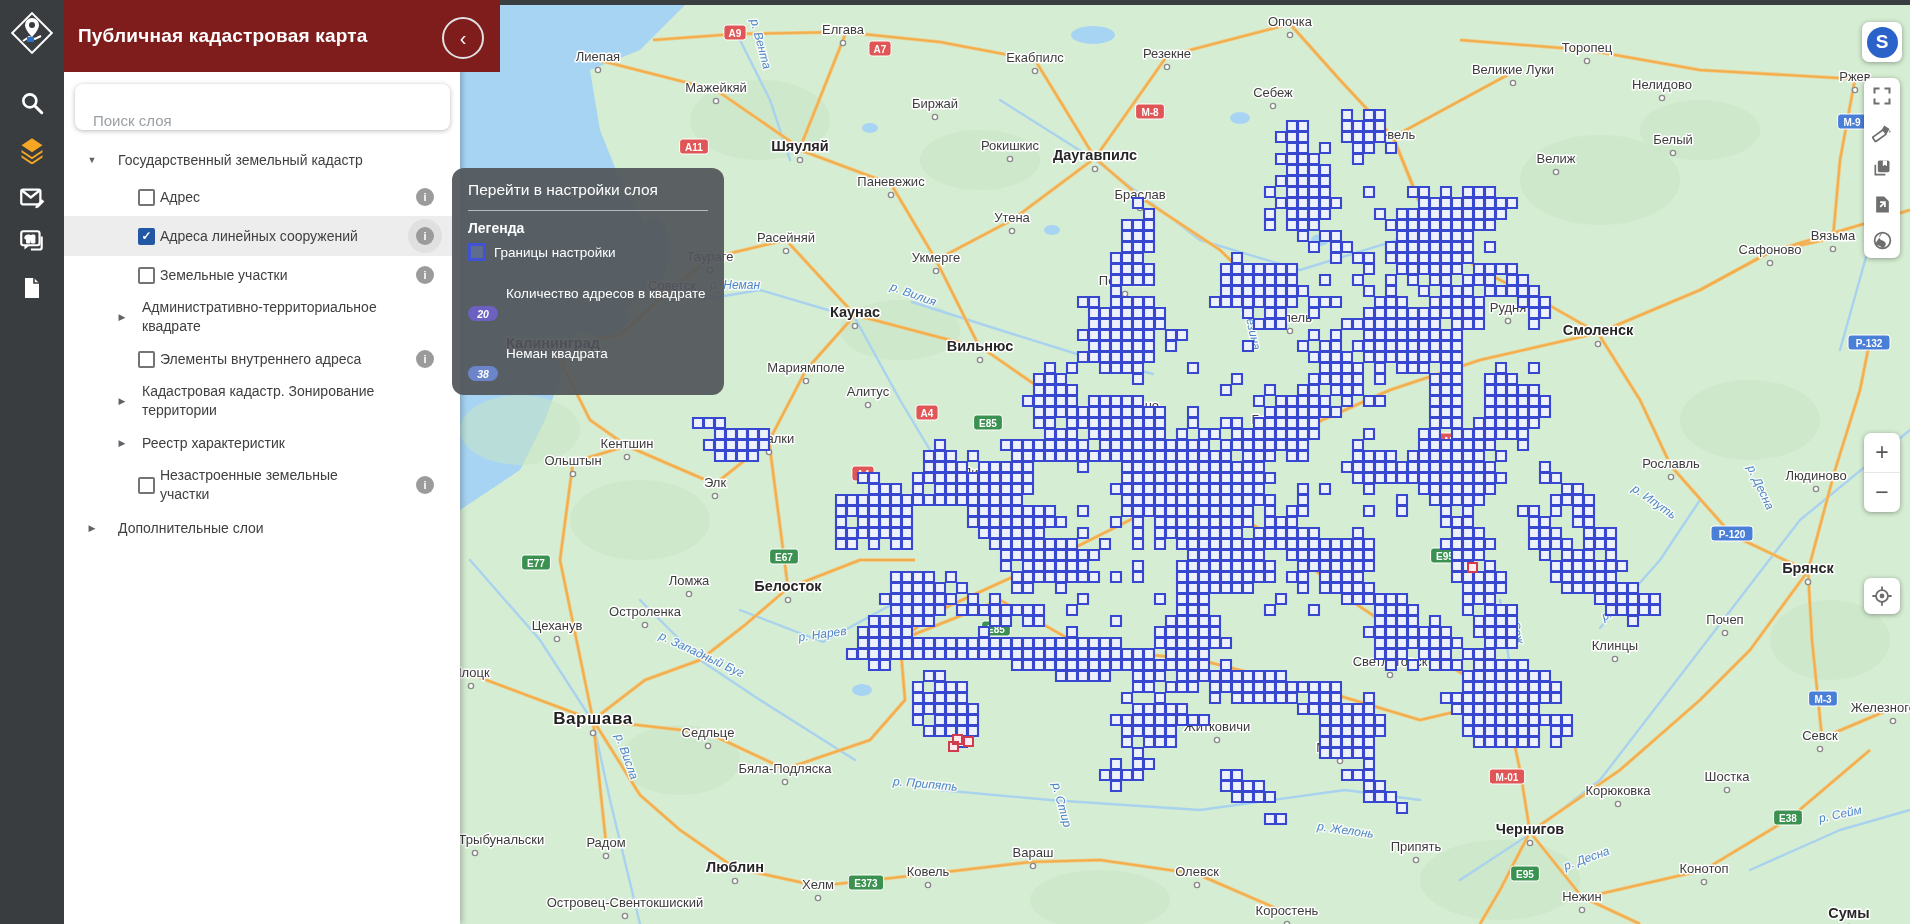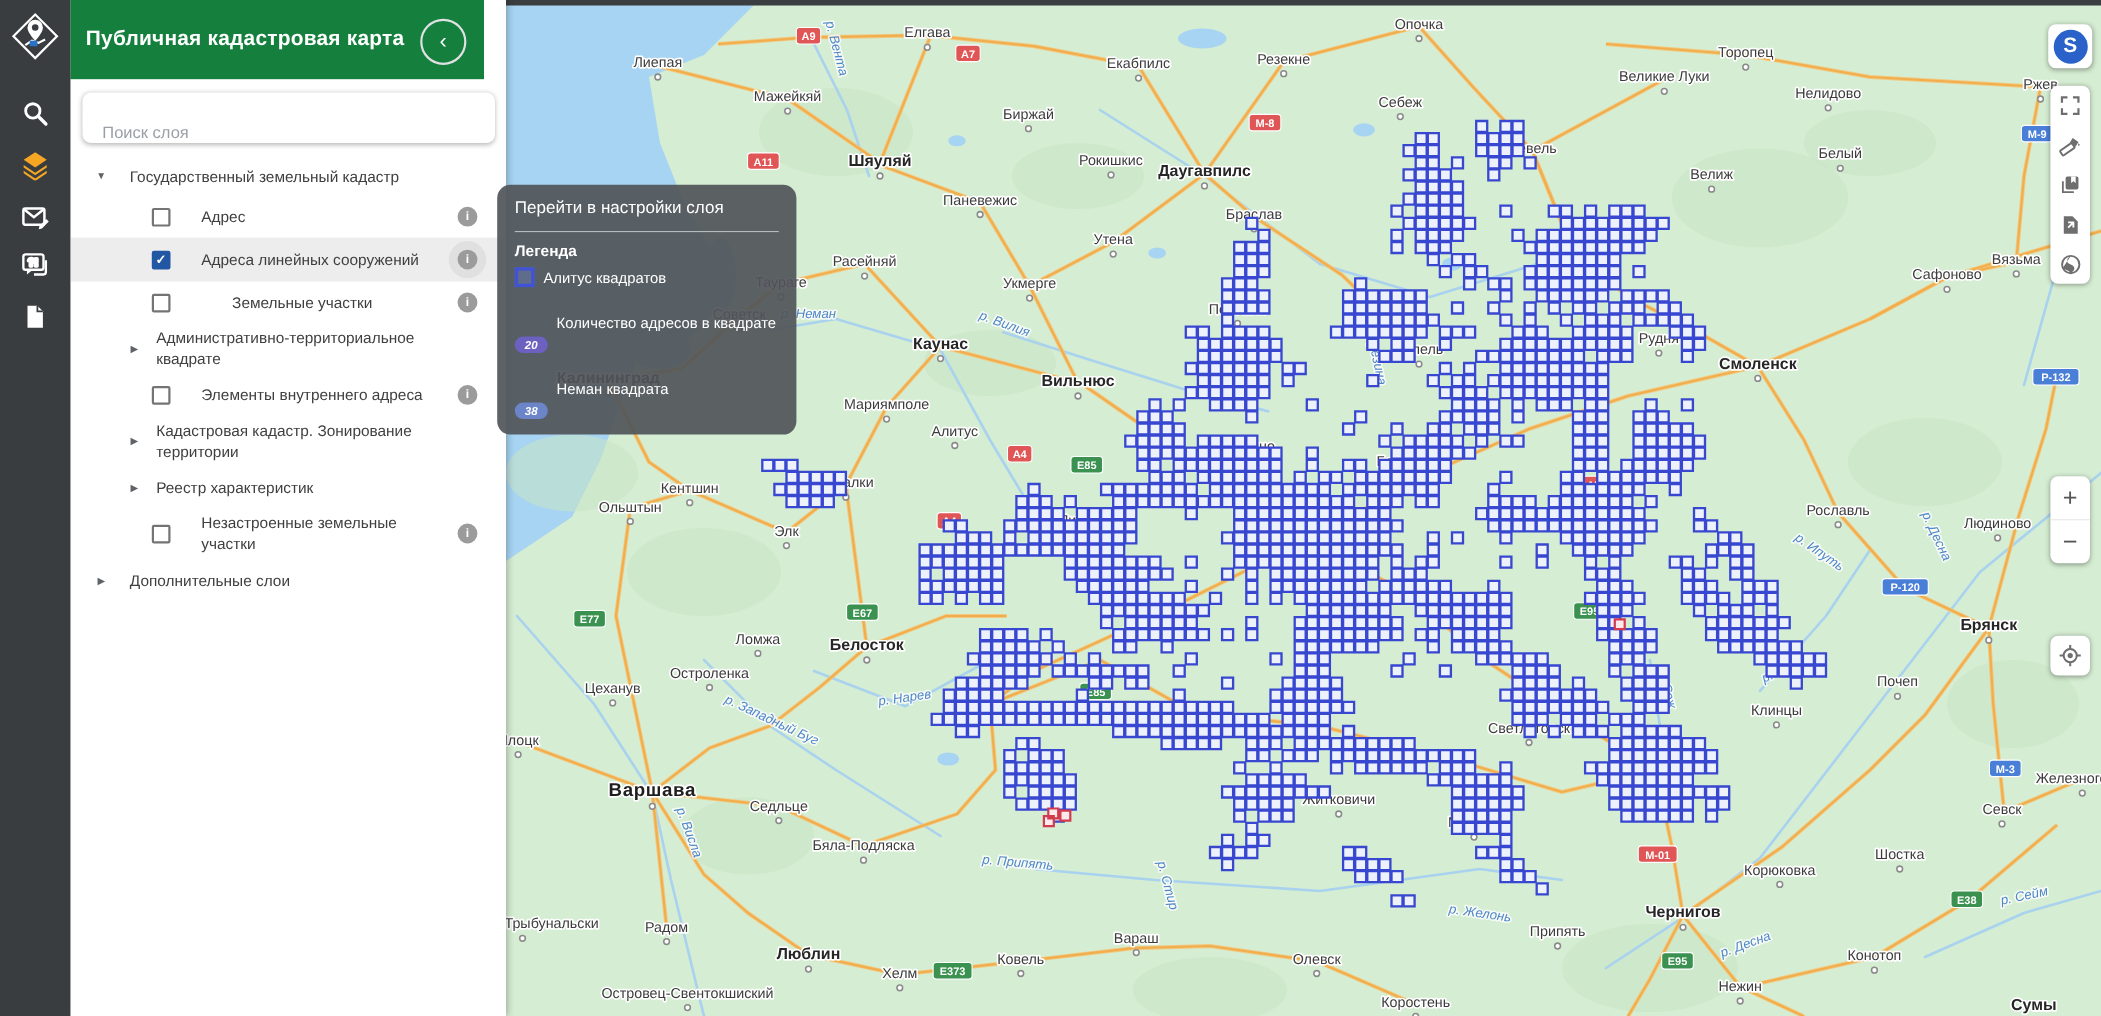--- a/index.html
+++ b/index.html
@@ -6,39 +6,39 @@
   #stage{position:relative;width:1910px;height:924px;overflow:hidden;}
 
   
   #rail{position:absolute;left:0;top:0;width:64px;height:924px;background:#393d40;z-index:30;}
   .rail-btn{position:absolute;left:0;width:64px;height:40px;display:flex;align-items:center;justify-content:center;cursor:pointer;}
   .rail-btn svg{display:block;}
   #logo{position:absolute;left:0;top:0;width:64px;height:66px;display:flex;align-items:center;justify-content:center;}
 
   
   #panel{position:absolute;left:64px;top:0;width:396px;height:924px;background:#ffffff;z-index:25;box-shadow:2px 0 6px rgba(0,0,0,.25);}
-  #hdr{position:absolute;left:0;top:0;width:376px;height:72px;background:#15803d;display:flex;align-items:center;}
+  #hdr{position:absolute;left:0;top:0;width:436px;height:72px;background:#7f1d1d;display:flex;align-items:center;}
   #hdr h1{margin:0 0 0 14px;font-size:19px;font-weight:700;color:#fff;letter-spacing:.2px;}
   #collapse{position:absolute;right:16px;top:17px;width:38px;height:38px;border-radius:50%;border:2px solid #dfe1e2;color:#fff;display:flex;align-items:center;justify-content:center;font-size:20px;line-height:1;cursor:pointer;background:transparent;}
   #searchbox{position:absolute;left:11px;top:84px;width:375px;height:46px;background:#fff;border-radius:8px;box-shadow:0 1px 5px rgba(0,0,0,.28);display:flex;align-items:flex-end;}
   #searchbox input{border:none;outline:none;width:330px;margin-left:16px;font-size:15px;color:#444;font-family:"Liberation Sans",sans-serif;background:transparent;}
   #searchbox input::placeholder{color:#9aa0a6;}
 
   #layer-list{position:absolute;left:0;top:142px;width:396px;}
   .row{position:relative;display:flex;align-items:center;color:#3f3f3f;font-size:14px;}
   .row.hl{background:#ededed;}
   .row .arrow{width:12px;text-align:center;color:#5f6368;font-size:10px;flex:0 0 auto;}
   .row.g0{padding-left:22px;}
   .row.g0 .lbl{margin-left:20px;text-align:center;}
   .row.g1{padding-left:52px;}
   .row.g1 .lbl{margin-left:14px;max-width:250px;line-height:19px;}
   .row.cb-row{padding-left:74px;}
   .cbx{width:17px;height:17px;border:2px solid #747474;border-radius:2px;flex:0 0 auto;box-sizing:border-box;background:#fff;}
   .cbx.on{background:#2257a4;border-color:#2257a4;color:#fff;display:flex;align-items:center;justify-content:center;font-size:12px;font-weight:700;}
-  .cb-row .lbl{margin-left:28px;max-width:218px;line-height:19px;}
+  .cb-row .lbl{margin-left:5px;max-width:218px;line-height:19px;}
   .info{position:absolute;right:26px;top:50%;transform:translateY(-50%);width:18px;height:18px;border-radius:50%;background:#9b9b9b;color:#fff;font-size:11px;font-weight:700;display:flex;align-items:center;justify-content:center;cursor:pointer;}
   .info.halo{box-shadow:0 0 0 8px #e0e0e0;}
 
   
   #tip{position:absolute;left:452px;top:168px;width:240px;background:rgba(80,85,89,.92);color:#fff;z-index:40;padding:13px 16px 14px 16px;border-radius:12px;}
   #tip .tt{font-size:15.5px;}
   #tip hr{border:none;border-top:1px solid #b7bbbe;margin:11px 0 9px 0;}
   #tip .lg{font-weight:700;font-size:14px;margin-bottom:7px;}
   .lrow{display:flex;align-items:center;margin-top:5px;font-size:13.5px;}
   .lsq{width:12px;height:12px;border:3px solid #4053d6;background:rgba(120,140,230,.3);margin-right:8px;flex:0 0 auto;}
@@ -501,21 +501,21 @@
         <div class="row cb-row" style="min-height: 38px;">
           <span class="cbx"></span>
           <span class="lbl">Адрес</span>
           <span class="info">i</span>
         </div>
         <div class="row cb-row hl" style="min-height: 40px;">
           <span class="cbx on">✓</span>
           <span class="lbl">Адреса линейных сооружений</span>
           <span class="info halo">i</span>
         </div>
-        <div class="row cb-row" style="min-height: 38px; gap: 28px;">
+        <div class="row cb-row" style="min-height: 38px;">
           <span class="cbx"></span>
           <span class="lbl">Земельные участки</span>
           <span class="info">i</span>
         </div>
         <div class="row g1" style="min-height: 46px;">
           <span class="arrow" style="font-size: 9px;">▶</span>
           <span class="lbl">Административно-территориальное квадрате</span>
         </div>
         <div class="row cb-row" style="min-height: 38px;">
           <span class="cbx"></span>
@@ -542,21 +542,21 @@
       </div>
   </div>
 
   <div id="tip">
     <div class="tt">Перейти в настройки слоя</div>
     <hr>
     <div class="lg">Легенда</div>
     <div id="legend-items">
         <div class="lrow">
           <span class="lsq"></span>
-          <span>Алитус квадратов</span>
+          <span>Границы настройки</span>
         </div>
         <div class="lrow">
           <span class="lbadge b20">20</span>
           <span>Количество адресов в квадрате</span>
         </div>
         <div class="lrow">
           <span class="lbadge b38">38</span>
           <span>Неман квадрата</span>
         </div>
       </div>

